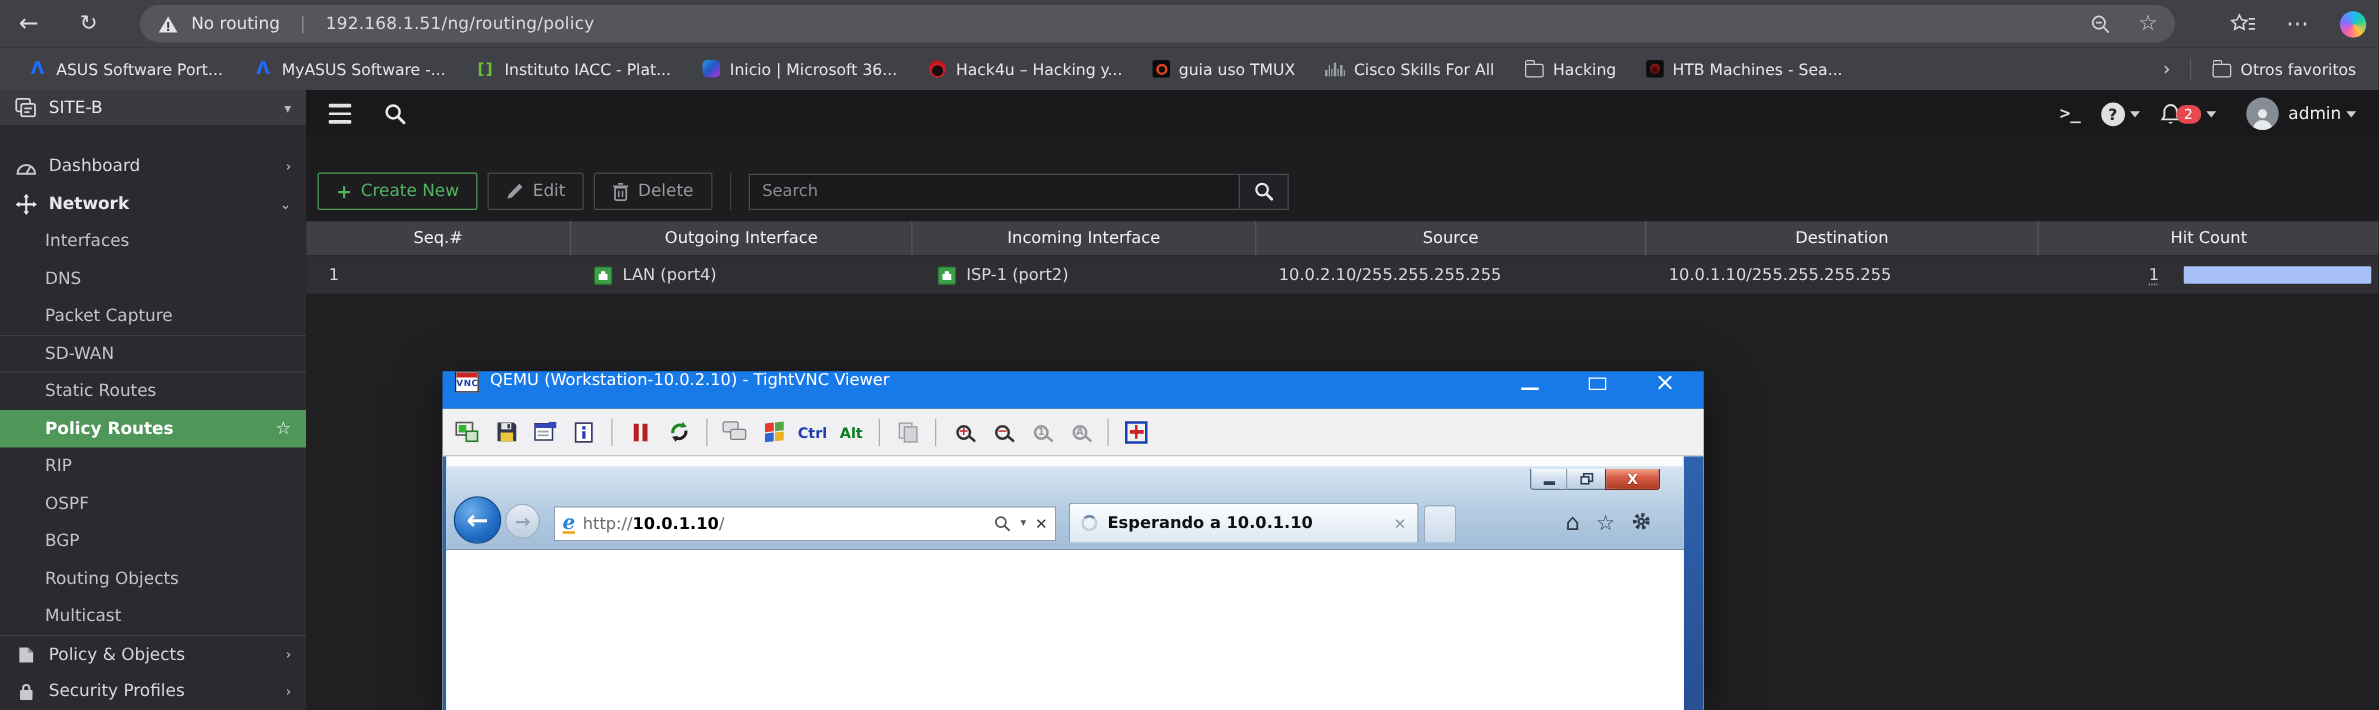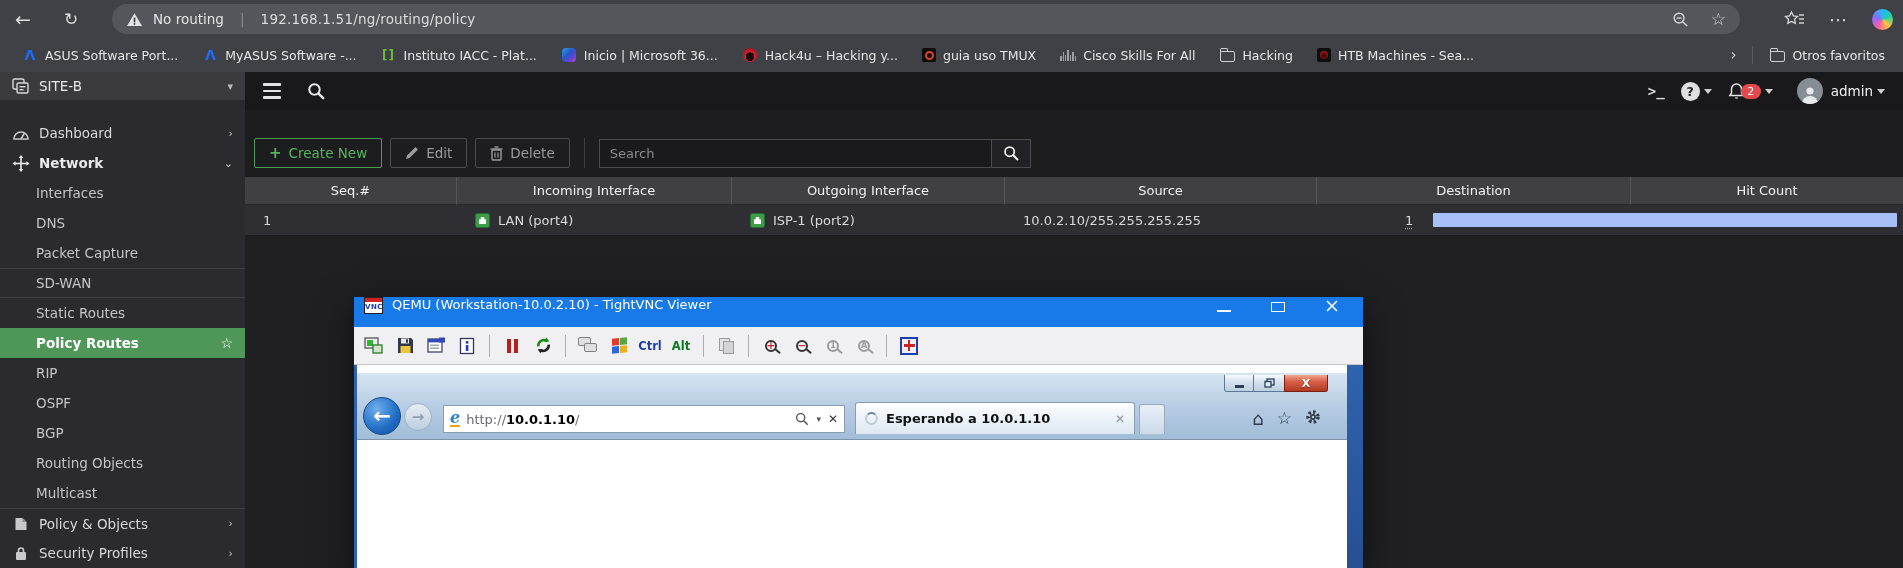--- a/index.html
+++ b/index.html
@@ -438,22 +438,22 @@
               <circle cx="7.5" cy="7.5" r="5.2" fill="none" stroke="#ececee" stroke-width="2"></circle>
               <line x1="11.6" y1="11.6" x2="16.2" y2="16.2" stroke="#ececee" stroke-width="2.4" stroke-linecap="round"></line>
             </svg>
           </span>
         </div>
       </div>
 
       <div class="ftable">
         <div class="trh">
           <div class="c w1">Seq.#</div>
+          <div class="c w3">Outgoing Interface</div>
           <div class="c w2">Incoming Interface</div>
-          <div class="c w3">Outgoing Interface</div>
           <div class="c w4">Source</div>
           <div class="c w5">Destination</div>
           <div class="c w6">Hit Count</div>
         </div>
         <div class="trd">
           <div class="c w1">1</div>
           <div class="c w2">
             <svg width="15" height="15" viewBox="0 0 15 15">
               <rect x=".5" y=".5" width="14" height="14" rx="2" fill="#3e9e47" stroke="#237031"></rect>
               <path d="M4 11V6.2h1.8V4h3.4v2.2H11V11z" fill="#fff"></path>
@@ -461,20 +461,21 @@
             <span>LAN (port4)</span>
           </div>
           <div class="c w3">
             <svg width="15" height="15" viewBox="0 0 15 15">
               <rect x=".5" y=".5" width="14" height="14" rx="2" fill="#3e9e47" stroke="#237031"></rect>
               <path d="M4 11V6.2h1.8V4h3.4v2.2H11V11z" fill="#fff"></path>
             </svg>
             <span>ISP-1 (port2)</span>
           </div>
           <div class="c w4">10.0.2.10/255.255.255.255</div>
+          <div class="c w5">10.0.1.10/255.255.255.255</div>
           <div class="c w6 hitc">
             <span class="hitnum">1</span>
             <span class="hitbar" style="background:#a7c0f8"></span>
           </div>
         </div>
       </div>
     </div>
   </div>
 
   <div class="vnc">

